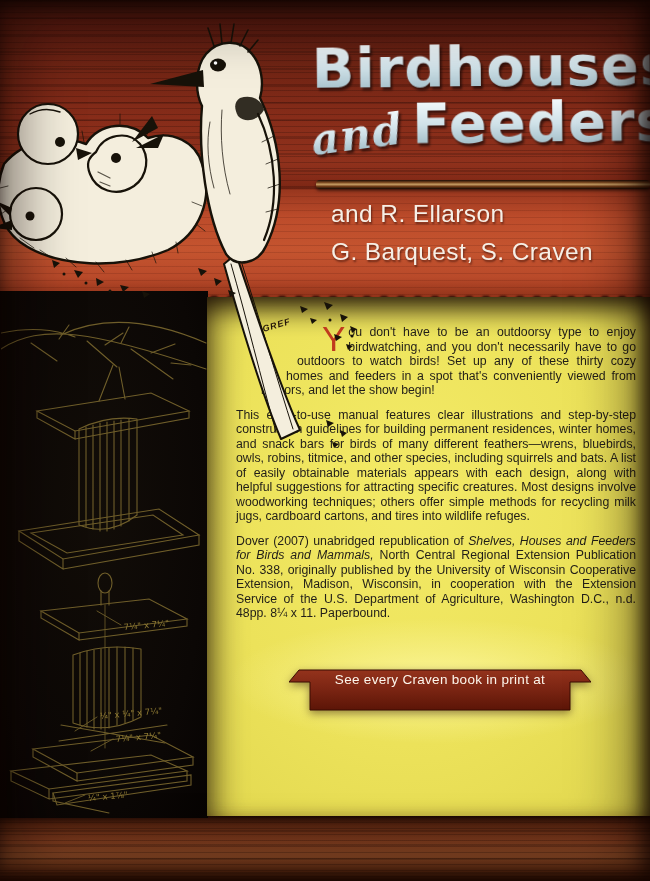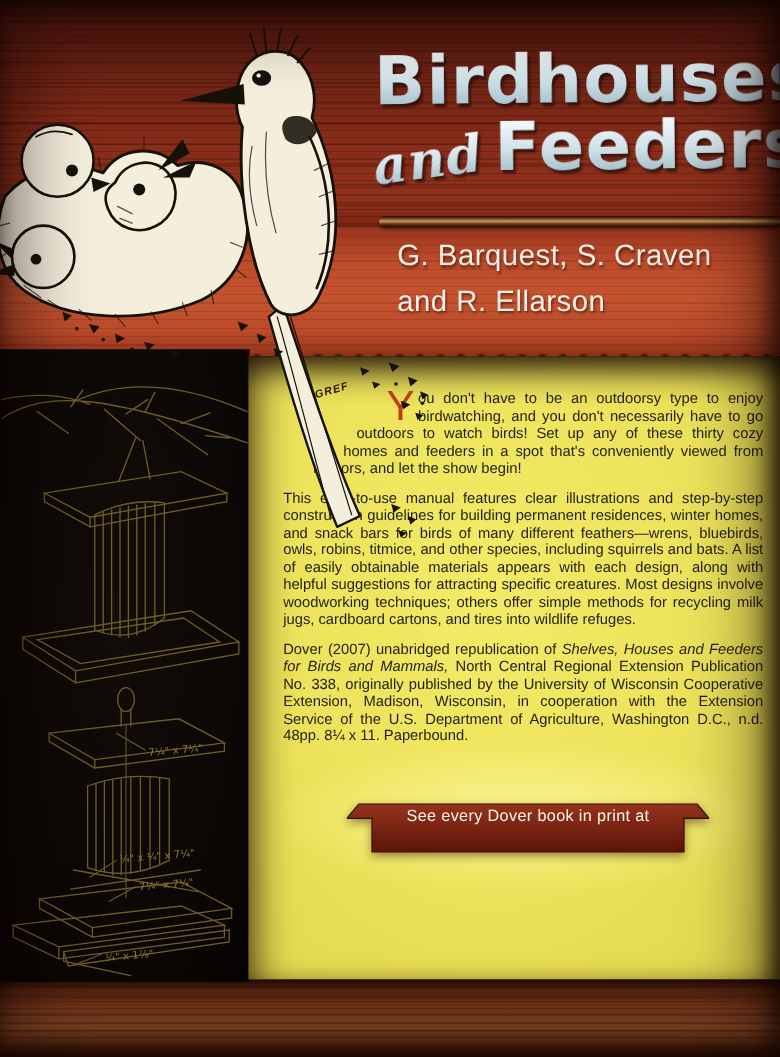--- a/index.html
+++ b/index.html
@@ -140,21 +140,21 @@
       <svg width="302" height="42" viewBox="0 0 302 42">
         <defs>
           <linearGradient id="bg" x1="0" y1="0" x2="0" y2="1">
             <stop offset="0" stop-color="#94331c"></stop>
             <stop offset="0.5" stop-color="#7a2412"></stop>
             <stop offset="1" stop-color="#5c1507"></stop>
           </linearGradient>
         </defs>
         <polygon points="0,13 10,1 292,1 302,13 281,13 281,41 21,41 21,13" fill="url(#bg)" stroke="#3a0d03" stroke-width="1"></polygon>
       </svg>
-      <div class="banner-line1">See every Dover book in print at</div>
+      <div class="banner-line1">See every Craven book in print at</div>
     </div>
   </div>
 
   <svg class="bird-art" width="360" height="450" viewBox="0 0 360 450">
     <g stroke="#171209" stroke-linejoin="round" stroke-linecap="round">
 
       <path d="M4,162 C 24,138 58,132 86,142 C 100,120 130,118 148,136 C 172,128 196,140 202,162
                C 214,196 200,232 168,248 C 120,268 56,266 20,240 C -4,222 -6,188 4,162 Z" fill="#f4eedd" stroke-width="2.4"></path>
       <g stroke-width="1" opacity=".7" fill="none">
         <path d="M20,236 l14,10 M40,248 l12,8 M66,256 l10,9 M96,260 l8,10 M126,258 l6,10 M152,250 l4,11 M176,240 l2,11
@@ -258,18 +258,18 @@
 
   <div class="title-block">
     <div class="title-line title-1">Birdhouses</div>
     <div class="title-2-row">
       <span class="title-line title-and">and</span>
       <span class="title-line title-2">Feeders</span>
     </div>
   </div>
 
   <div class="authors">
+    <div>and R. Ellarson</div>
     <div>G. Barquest, S. Craven</div>
-    <div>and R. Ellarson</div>
   </div>
 
   <div class="vignette"></div>
 </div>
 
 </body></html>

